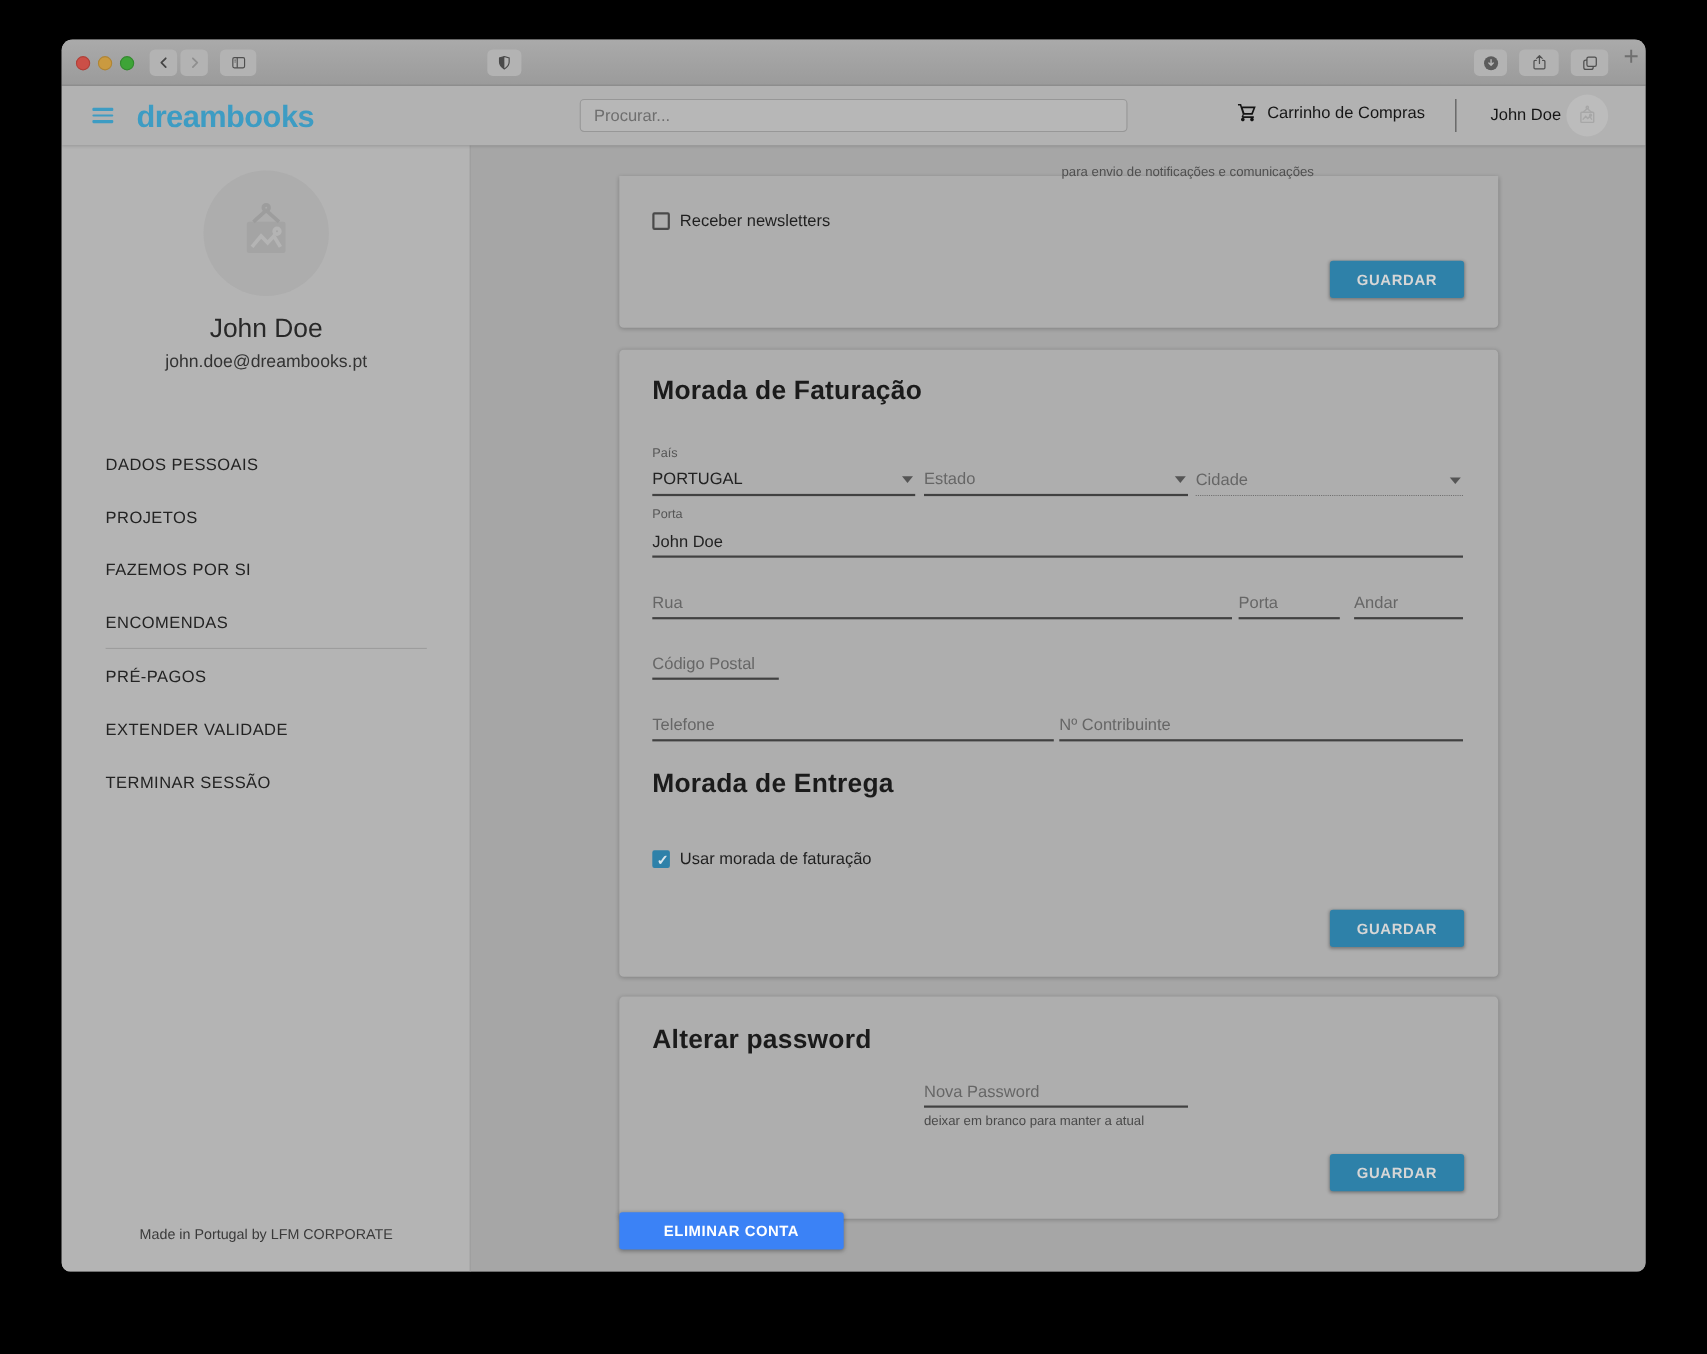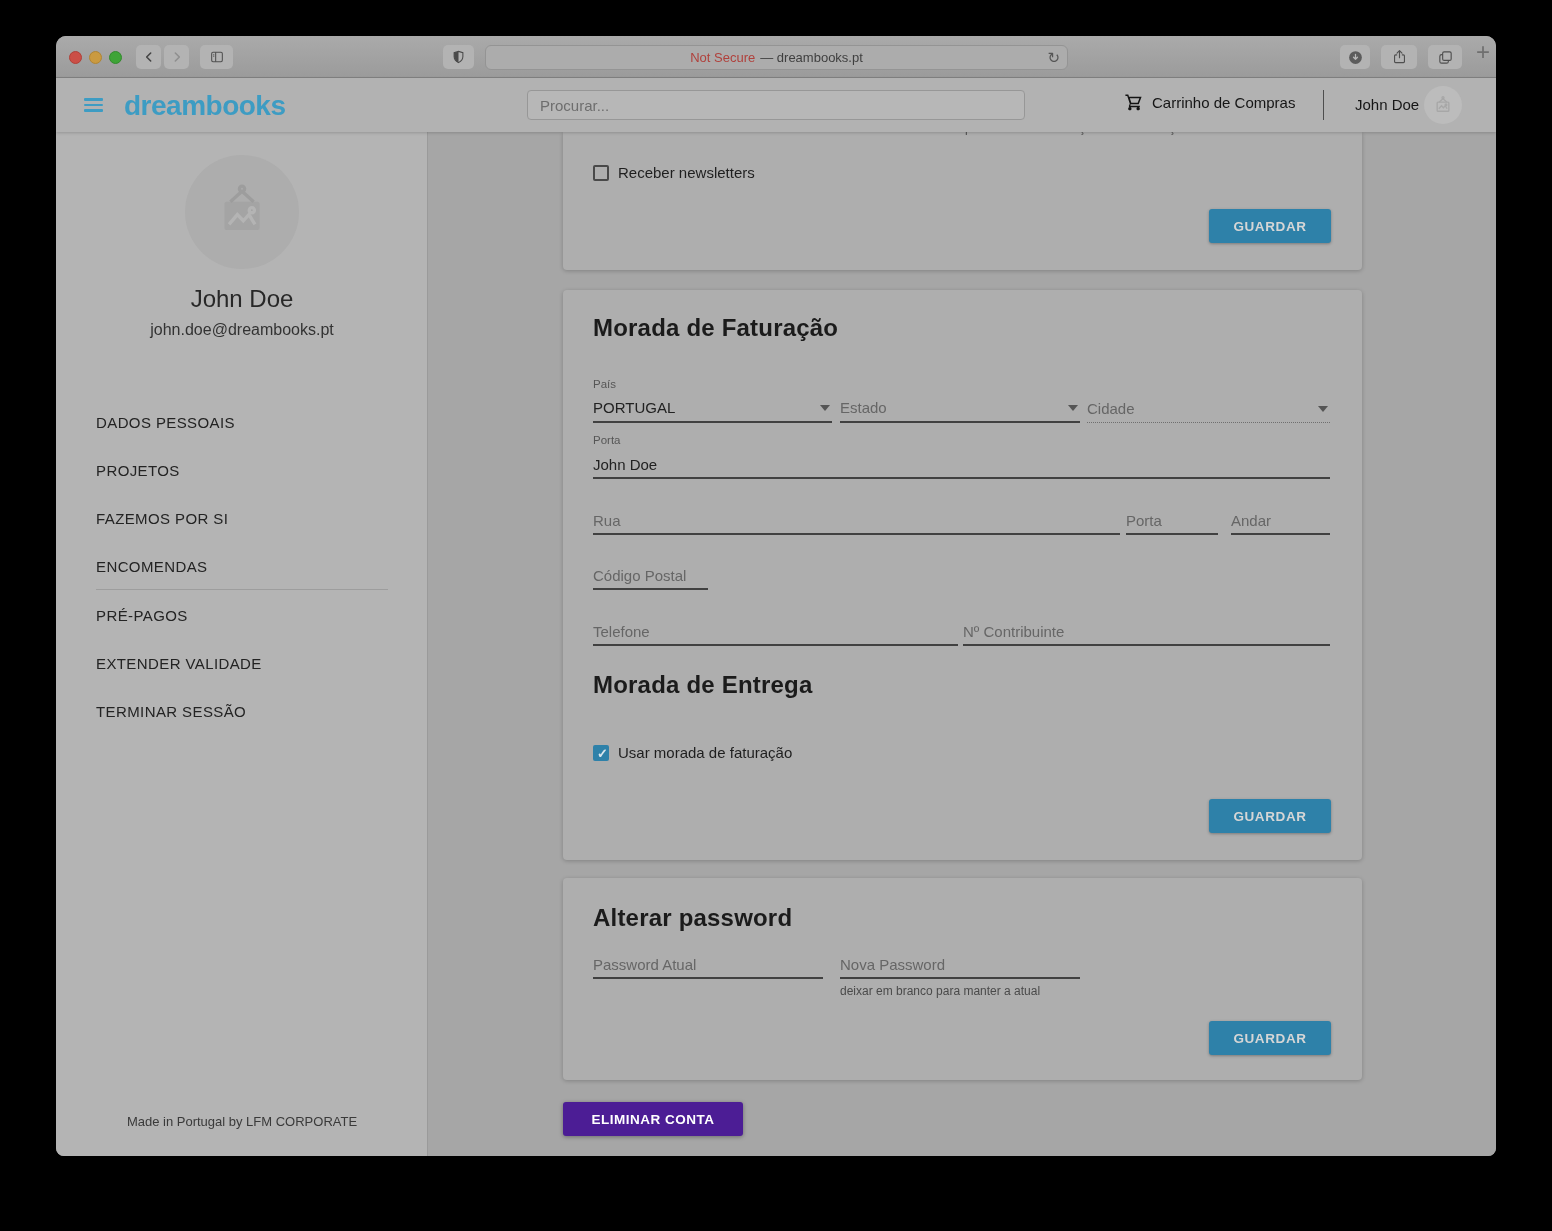--- a/index.html
+++ b/index.html
@@ -51,21 +51,21 @@
                  background:#adadad; display:flex; align-items:center; justify-content:center; color:#9d9d9d; }
   .side-name { position:absolute; left:0; top:153px; width:372px; text-align:center; font-size:24px; color:#282828; }
   .side-email { position:absolute; left:0; top:189px; width:372px; text-align:center; font-size:16px; color:#333; }
   .menu-item { position:absolute; left:40px; width:292px; font-size:15px; letter-spacing:.4px; color:#232323; cursor:pointer; }
   .menu-div { position:absolute; left:40px; width:292px; height:1px; background:#9d9d9d; }
   .side-footer { position:absolute; left:0; top:982px; width:372px; text-align:center; font-size:13px; color:#3a3a3a; }
 
   .main { position:absolute; left:372px; top:0; width:1068px; height:1024px; background:#a6a6a6; overflow:hidden; }
 
   .card { position:absolute; left:135px; width:799px; background:#aeaeae; border-radius:4px;
-          box-shadow:0 1px 4px rgba(0,0,0,.22); }
+          box-shadow:0 1px 4px rgba(0,0,0,.22);margin-top:28px; }
   .card.first { top:0; height:138px; border-radius:0 0 4px 4px; }
   .card.billing { top:158px; height:570px; }
   .card.password { top:746px; height:202px; }
 
   .card-title { position:absolute; left:30px; font-size:24px; font-weight:bold; color:#1b1b1b; letter-spacing:.2px; }
 
   .clipped-note { position:absolute; left:402px; top:-11px; font-size:12px; color:#4f4f4f; white-space:nowrap; }
 
   
   .field { position:absolute; border-bottom:2px solid #414141; }
@@ -80,21 +80,21 @@
               border-left:5px solid transparent; border-right:5px solid transparent; border-top:6px solid #555; }
 
   .checkbox { width:16px; height:16px; border:2px solid #494949; border-radius:2px; background:transparent; flex:0 0 16px; }
   .checkbox.checked { background:#2e81a9; border-color:#2e81a9; position:relative; }
   .checkbox.checked::after { content:"✓"; position:absolute; left:2px; top:-1px; font-size:13px; color:#d9e6ed; font-weight:bold; }
   .check-row { position:absolute; display:flex; align-items:center; gap:9px; font-size:15px; color:#1f1f1f; cursor:pointer; }
 
   .btn-save { position:absolute; left:646px; width:122px; height:34px; background:#2e81a9; color:#d6d6d6;
               border:none; border-radius:3px; font-size:13.5px; font-weight:bold; letter-spacing:.6px;
               box-shadow:0 1px 3px rgba(0,0,0,.3); cursor:pointer; font-family:"Liberation Sans", sans-serif; }
-  .btn-danger { position:absolute; left:135px; top:970px; width:180px; height:34px; background:#4c1d95; color:#fff;
+  .btn-danger { position:absolute; left:135px; top:970px; width:204px; height:34px; background:#3b82f6; color:#fff;
                 border:none; border-radius:3px; font-size:13.5px; font-weight:bold; letter-spacing:.5px;
                 box-shadow:0 1px 4px rgba(0,0,0,.35); cursor:pointer; font-family:"Liberation Sans", sans-serif; }
   .helper { position:absolute; font-size:12px; color:#4a4a4a; }
 </style>
 </head>
 <body>
 
 <div class="window">
 
   <div class="chrome">
@@ -119,25 +119,20 @@
           <path d="M6.3 8.5h1.6M6.3 11h1.6"></path>
         </svg>
     </div>
     <div class="cbtn" style="left:387px; width:31px;">
       <svg width="15" height="16" viewBox="0 0 24 24">
           <path d="M12 3l7 2v6c0 5-3.5 8-7 10-3.5-2-7-5-7-10V5z" fill="none" stroke="#4a4a4a" stroke-width="1.7"></path>
           <path d="M12 3L5 5v6c0 5 3.5 8 7 10z" fill="#4a4a4a"></path>
         </svg>
     </div>
 
-    <div class="urlbar">
-      <span class="notsecure">Not Secure</span>
-      <span>— dreambooks.pt</span>
-      <span class="reload">↻</span>
-    </div>
 
     <div class="cbtn" style="left:1284px; width:30px;">
       <svg width="17" height="17" viewBox="0 0 24 24">
           <circle cx="12" cy="12" r="9" fill="#5c5c5c"></circle>
           <path d="M12 7.5v7M9.2 11.7l2.8 2.8 2.8-2.8" stroke="#b9b9b9" stroke-width="1.8" fill="none" stroke-linecap="round" stroke-linejoin="round"></path>
         </svg>
     </div>
     <div class="cbtn" style="left:1325px; width:36px;">
       <svg width="17" height="18" viewBox="0 0 24 24" fill="none" stroke="#4f4f4f" stroke-width="1.6" stroke-linecap="round" stroke-linejoin="round">
           <path d="M8 9H6.5A1.5 1.5 0 005 10.5v8A1.5 1.5 0 006.5 20h11a1.5 1.5 0 001.5-1.5v-8A1.5 1.5 0 0017.5 9H16"></path>
@@ -267,23 +262,20 @@
           <span class="checkbox checked"></span>
           <span>Usar morada de faturação</span>
         </div>
 
         <button class="btn-save" style="top:509px;">GUARDAR</button>
       </div>
 
       <div class="card password">
         <div class="card-title" style="top:26px;">Alterar password</div>
 
-        <div class="field" style="left:30px; top:65px; width:230px; height:36px;">
-          <input class="finput" type="text" placeholder="Password Atual" style="">
-        </div>
         <div class="field" style="left:277px; top:65px; width:240px; height:36px;">
           <input class="finput" type="text" placeholder="Nova Password" style="">
         </div>
         <div class="helper" style="left:277px; top:106px;">deixar em branco para manter a atual</div>
 
         <button class="btn-save" style="top:143px;">GUARDAR</button>
       </div>
 
       <button class="btn-danger">ELIMINAR CONTA</button>
     </div>

